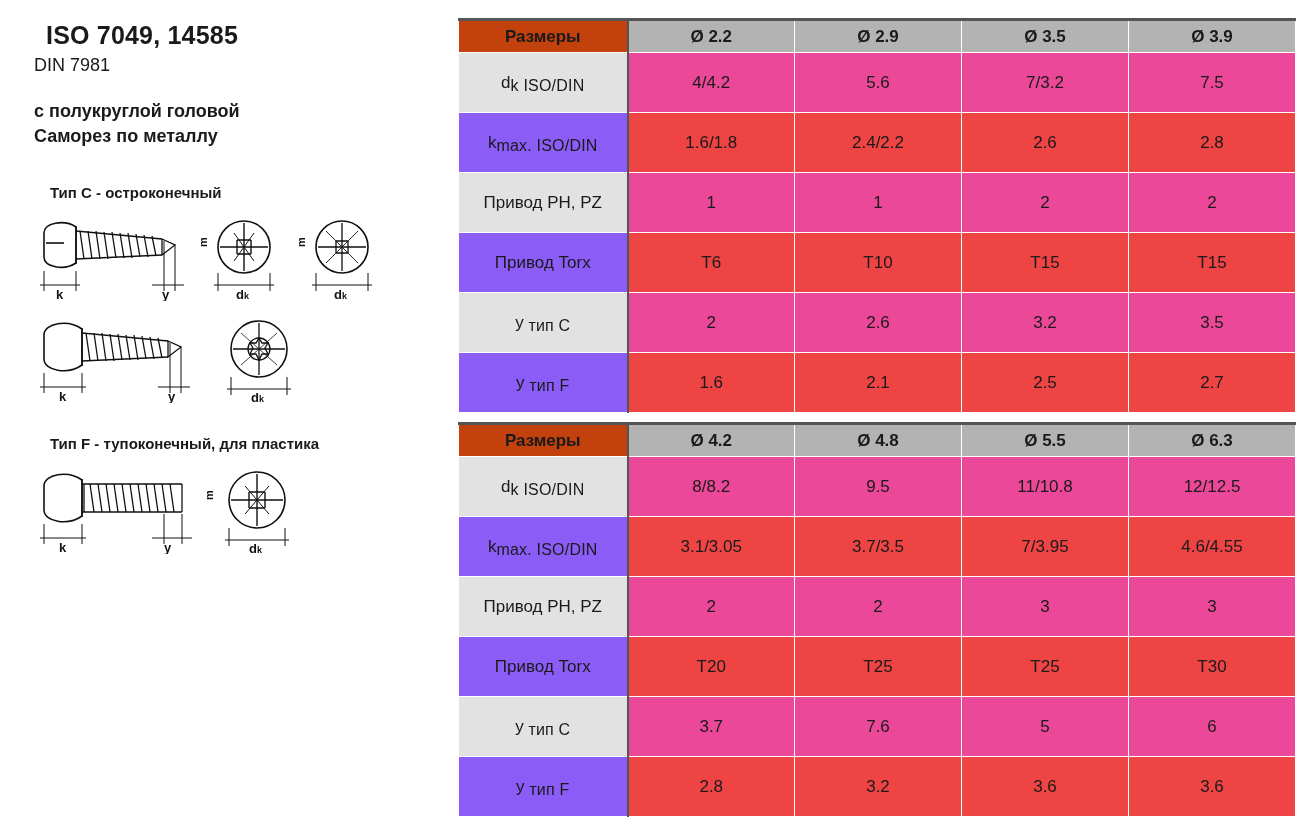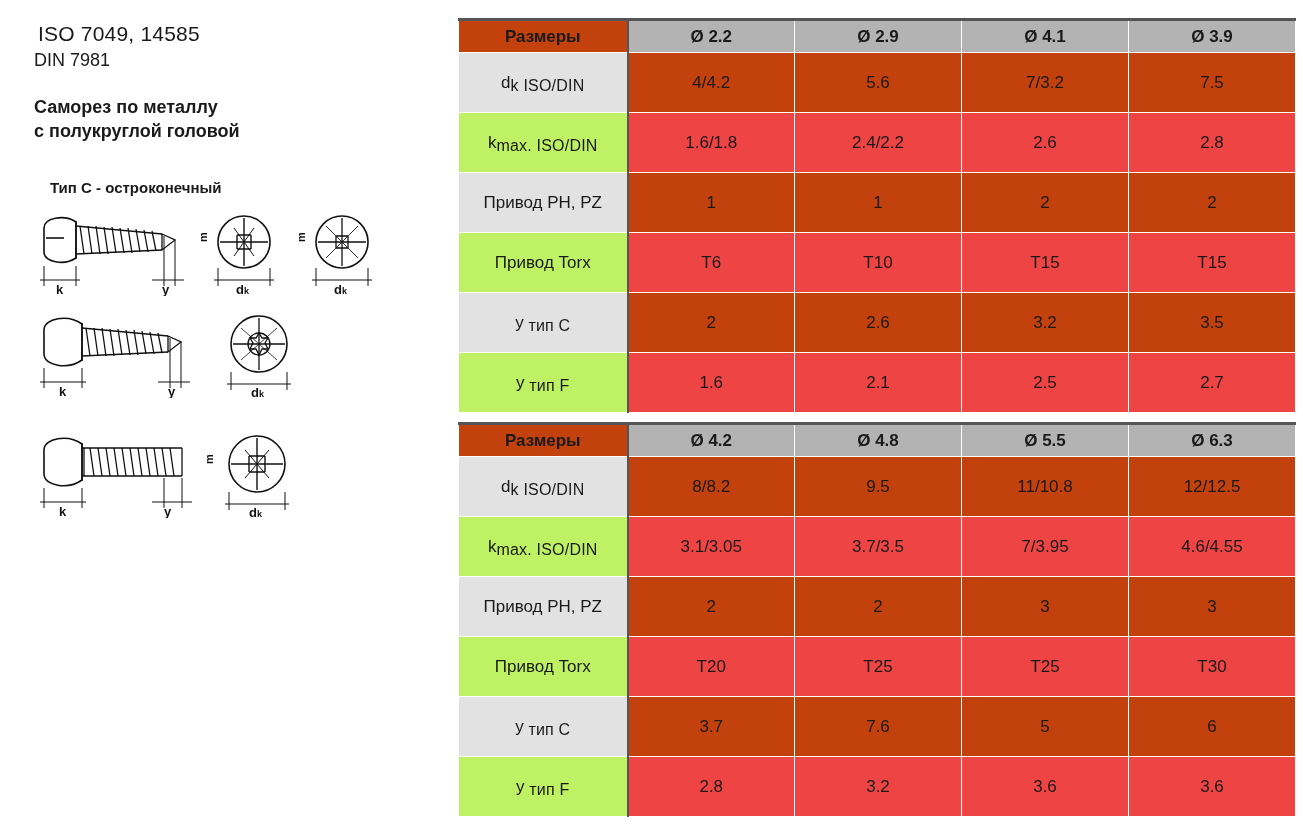--- a/index.html
+++ b/index.html
@@ -24,24 +24,24 @@
   .left-panel {
     position: absolute;
     left: 0;
     top: 0;
     width: 455px;
     height: 837px;
     padding: 22px 0 0 34px;
     box-sizing: border-box;
   }
   .title-main {
-    font-size: 21px;
-    font-weight: normal;
+    font-size: 25px;
+    font-weight: bold;
     letter-spacing: 0.2px;
-    margin: 0 0 6px 4px;
+    margin: 0 0 6px 12px;
     line-height: 1.1;
   }
   .title-sub {
     font-size: 18px;
     font-weight: normal;
     margin: 0 0 24px 0;
     line-height: 1.1;
   }
   .desc {
     font-size: 18px;
@@ -100,27 +100,27 @@
     font-weight: bold;
     height: 33px;
     font-size: 17px;
     border-top: 3px solid #555555;
     border-bottom: 1px solid #ffffff;
   }
   table.spec thead th.head-first {
     background: #c2410c;
   }
   table.spec tbody tr.alt td {
-    background: #c2410c;
+    background: #ec4899;
   }
   table.spec tbody tr td {
     background: #ef4444;
   }
   table.spec tbody tr td.rowlabel {
-    background: #bef264;
+    background: #8b5cf6;
   }
   table.spec tbody tr.alt td.rowlabel {
     background: #e2e2e2;
   }
   table.spec tbody tr td.rowlabel {
     font-size: 17px;
   }
   .sub {
     font-size: 16px;
     vertical-align: baseline;
@@ -134,22 +134,22 @@
 </style>
 </head>
 <body>
 
 <div class="page">
 
   <div class="left-panel">
     <h1 class="title-main">ISO 7049, 14585</h1>
     <h2 class="title-sub">DIN 7981</h2>
     <div class="desc">
+      <div>с полукруглой головой</div>
       <div>Саморез по металлу</div>
-      <div>с полукруглой головой</div>
     </div>
 
     <div class="type-label">Тип C - остроконечный</div>
 
     <div class="fig-row">
       <svg class="fig" style="left:0px;" width="165" height="86" viewBox="0 0 165 86">
 
         <path d="M10 18 C10 8, 30 4, 42 12 L42 48 C30 56, 10 52, 10 42 Z" fill="#ffffff" stroke="#111" stroke-width="1.6"></path>
         <path d="M42 11 L42 49" stroke="#111" stroke-width="1.4"></path>
 
@@ -246,20 +246,21 @@
           <path d="M15 62 L15 80"></path>
           <path d="M71 62 L71 80"></path>
           <path d="M11 74 L75 74"></path>
         </g>
         <text x="35" y="87" font-size="13" font-family="Liberation Sans, sans-serif" font-weight="bold" fill="#111">d<tspan font-size="9">k</tspan></text>
       </svg>
     </div>
 
     <div class="drawings-gap"></div>
 
+    <div class="type-label">Тип F - тупоконечный, для пластика</div>
 
     <div class="fig-row third">
       <svg class="fig" style="left:0px;" width="175" height="88" viewBox="0 0 175 88">
         <path d="M10 20 C10 8, 34 4, 48 14 L48 50 C34 60, 10 56, 10 44 Z" fill="#ffffff" stroke="#111" stroke-width="1.6"></path>
         <path d="M48 13 L48 51" stroke="#111" stroke-width="1.4"></path>
         <g stroke="#111" stroke-width="1.3" fill="none">
           <path d="M48 18 L148 18"></path>
           <path d="M48 46 L148 46"></path>
           <path d="M56 18 L60 46 M64 18 L68 46 M72 18 L76 46 M80 18 L84 46 M88 18 L92 46 M96 18 L100 46 M104 18 L108 46 M112 18 L116 46 M120 18 L124 46 M128 18 L132 46 M136 18 L140 46"></path>
           <path d="M148 18 L148 46"></path>
@@ -306,21 +307,21 @@
           <col class="cx">
           <col class="cx">
           <col class="cx">
           <col class="cx">
         </colgroup>
       <thead>
         <tr>
           <th class="head-first">Размеры</th>
           <th class="vline-left">Ø 2.2</th>
           <th>Ø 2.9</th>
-          <th>Ø 4.1</th>
+          <th>Ø 3.5</th>
           <th>Ø 3.9</th>
         </tr>
       </thead>
       <tbody>
         <tr class="alt">
           <td class="rowlabel"><span>d</span><span class="sub">k ISO/DIN</span></td>
           <td class="vline-left">4/4.2</td>
           <td>5.6</td>
           <td>7/3.2</td>
           <td>7.5</td>

